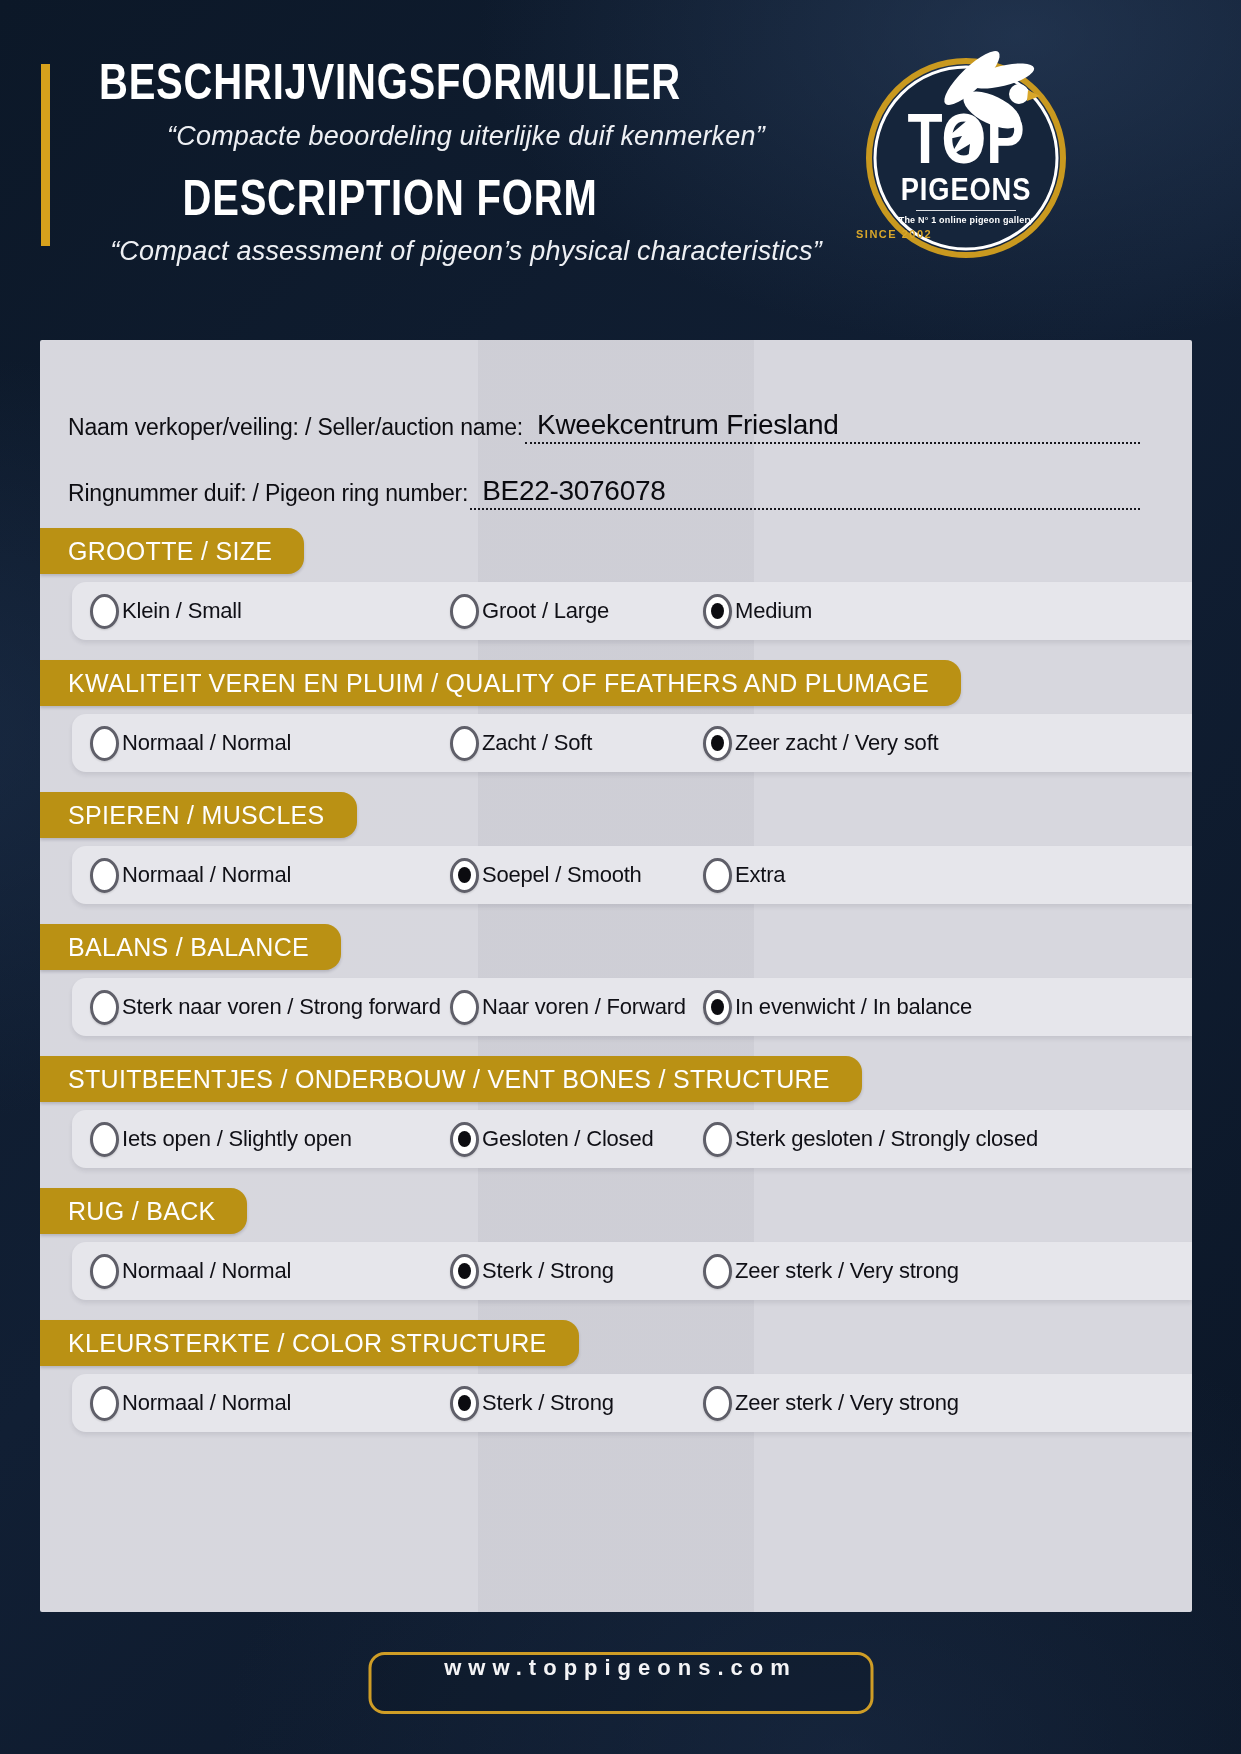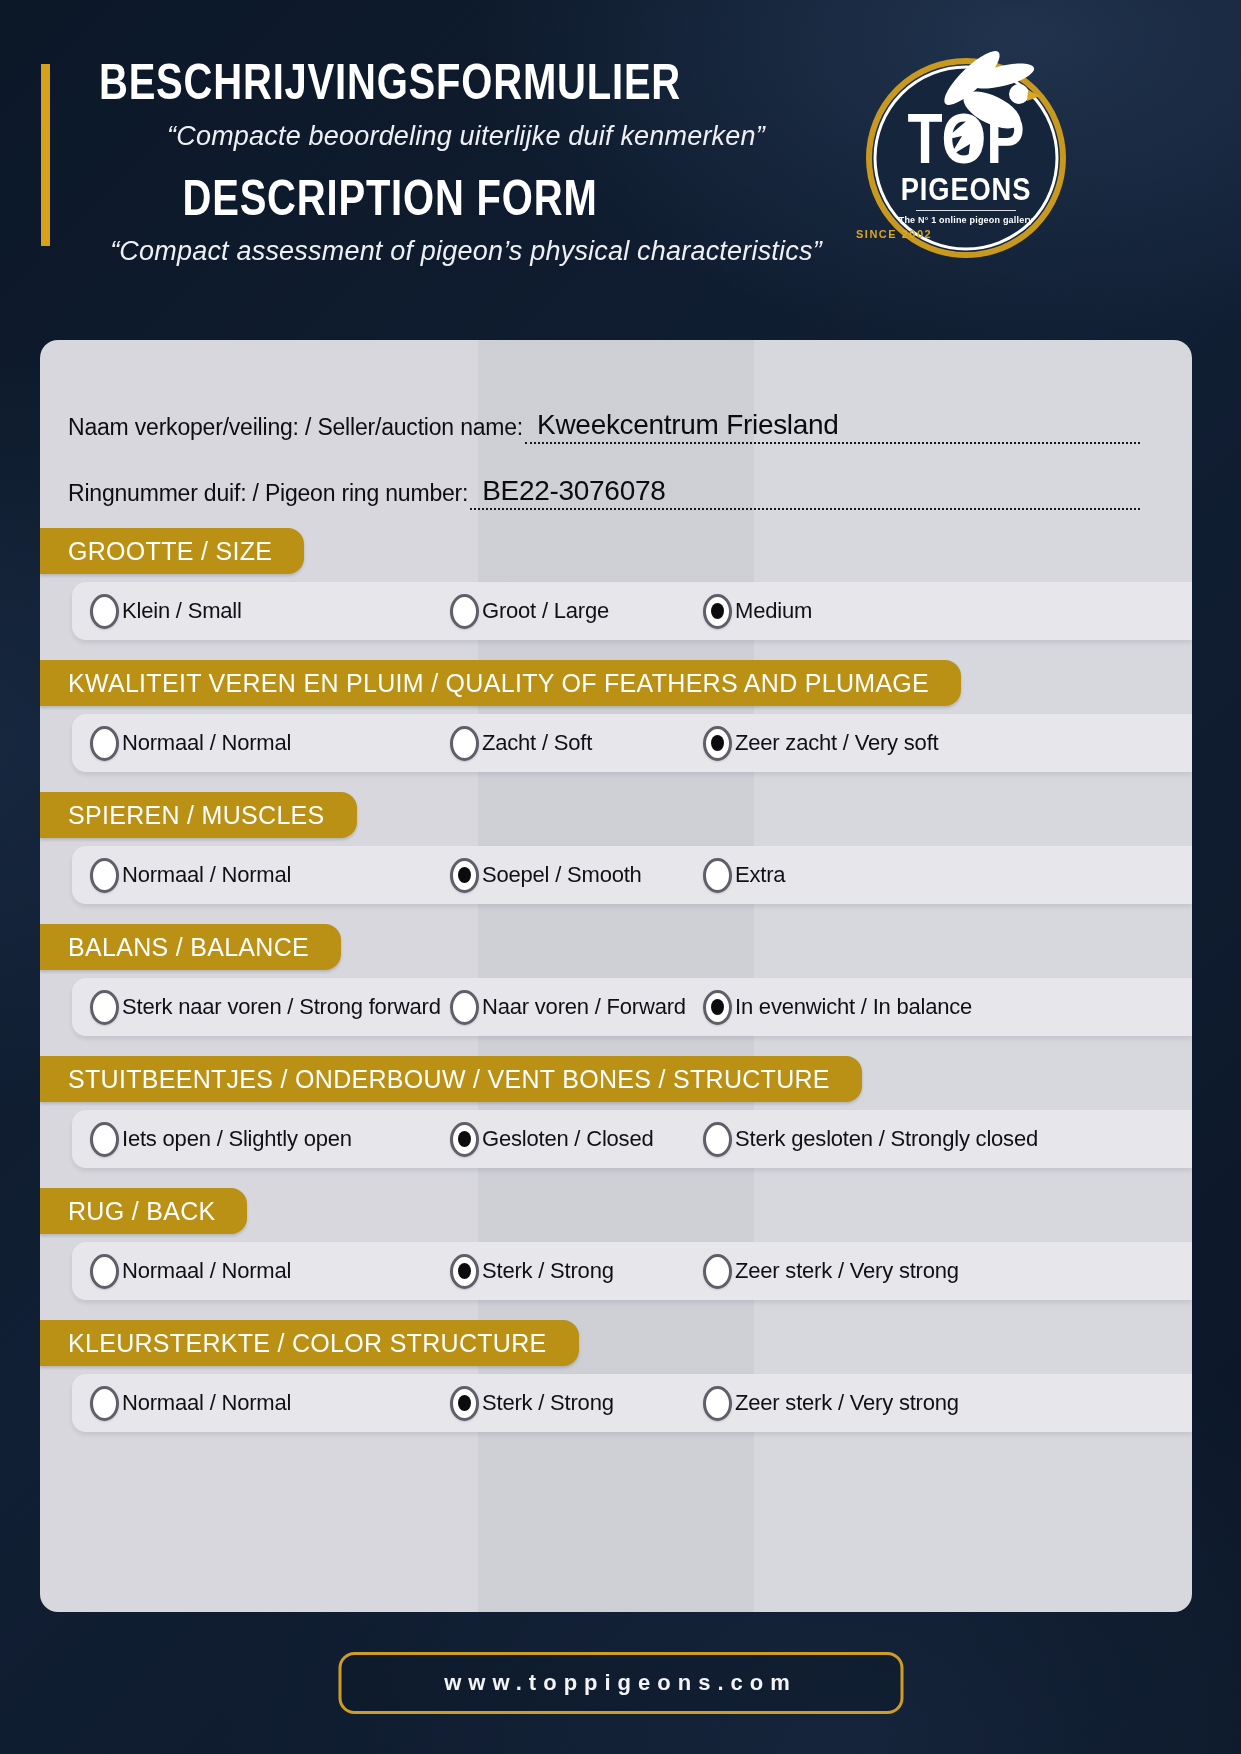--- a/index.html
+++ b/index.html
@@ -61,21 +61,21 @@
   .logo .since{
     position:absolute; top:200px; left:0; right:0; 
     color:#d8a62a; font-size:11px; font-weight:bold; letter-spacing:1.5px;
   }
   
   .panel{
     position:absolute; left:40px; top:340px; width:1152px; height:1272px;
     background:
       linear-gradient(90deg, rgba(255,255,255,.05) 0 38%, rgba(0,0,20,.03) 38% 62%, rgba(255,255,255,.06) 62% 100%),
       var(--panel);
-    border-radius:18px; overflow:hidden;
+    border-radius:2px; overflow:hidden;
     padding-top:56px;
   }
   .fields{ padding:0 52px 0 28px; }
   .field-row{ display:flex; align-items:flex-end; height:48px; margin-bottom:18px; }
   .field-label{
     font-size:23px; color:#0d0d12; white-space:nowrap; letter-spacing:-.2px;
     padding-bottom:3px; font-weight:500;
   }
   .field-line{
     flex:1; border-bottom:2px dotted #17171d; margin-left:2px;
@@ -105,22 +105,22 @@
     display:flex; align-items:center; justify-content:center;
     box-shadow:0 1px 2px rgba(0,0,0,.15);
   }
   .radio.sel::after{
     content:""; width:13px; height:16px; border-radius:50%; background:#0c0c10;
   }
   .opt-label{ font-size:22px; color:var(--ink); letter-spacing:-.2px; font-weight:500; }
   
   .site-btn{
     position:absolute; top:1652px; left:50%; transform:translateX(-50%);
-    width:565px; height:62px; border:3.5px solid var(--gold-border); border-radius:16px;
-    display:flex; align-items:center; justify-content:center;
+    width:505px; height:62px; border:3.5px solid var(--gold-border); border-radius:16px;
+    display:flex; align-items:flex-start; justify-content:center;
     background:rgba(12,22,38,.35);
   }
   .site-btn span{
     color:#f4f4f6; font-size:22px; font-weight:bold; letter-spacing:7px;
   }
 </style>
 </head>
 <body>
 
 <div class="page">

